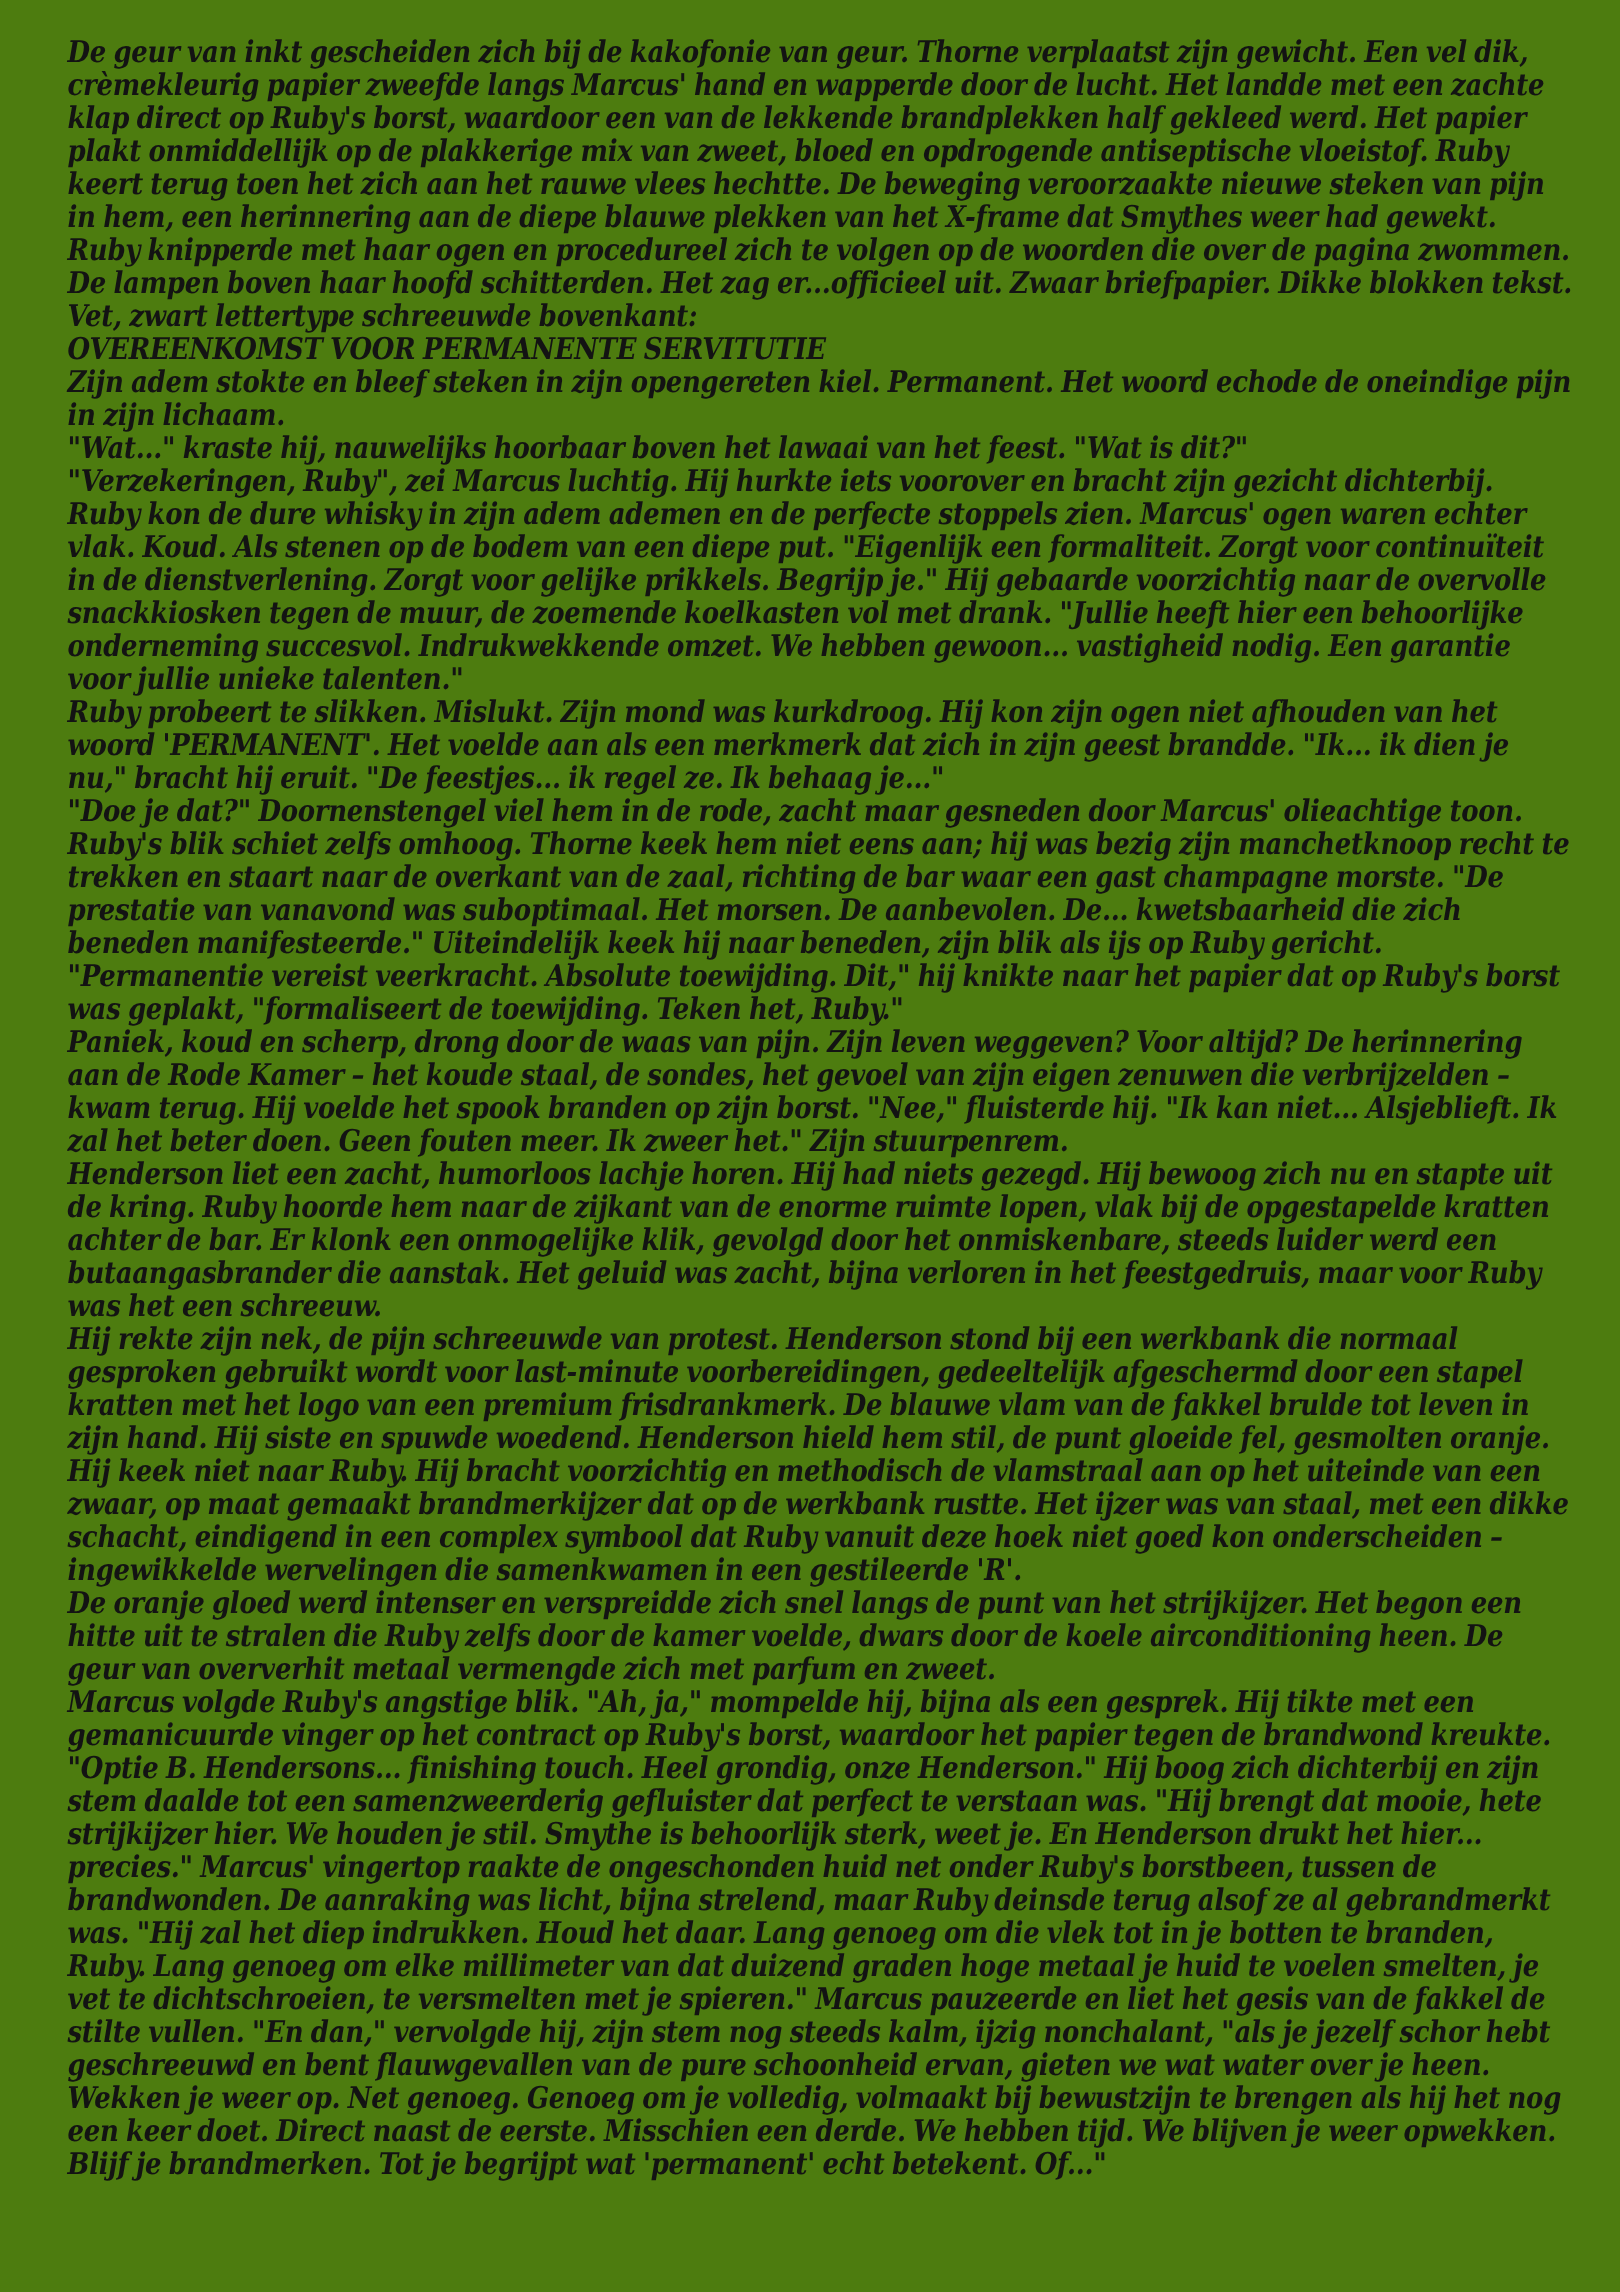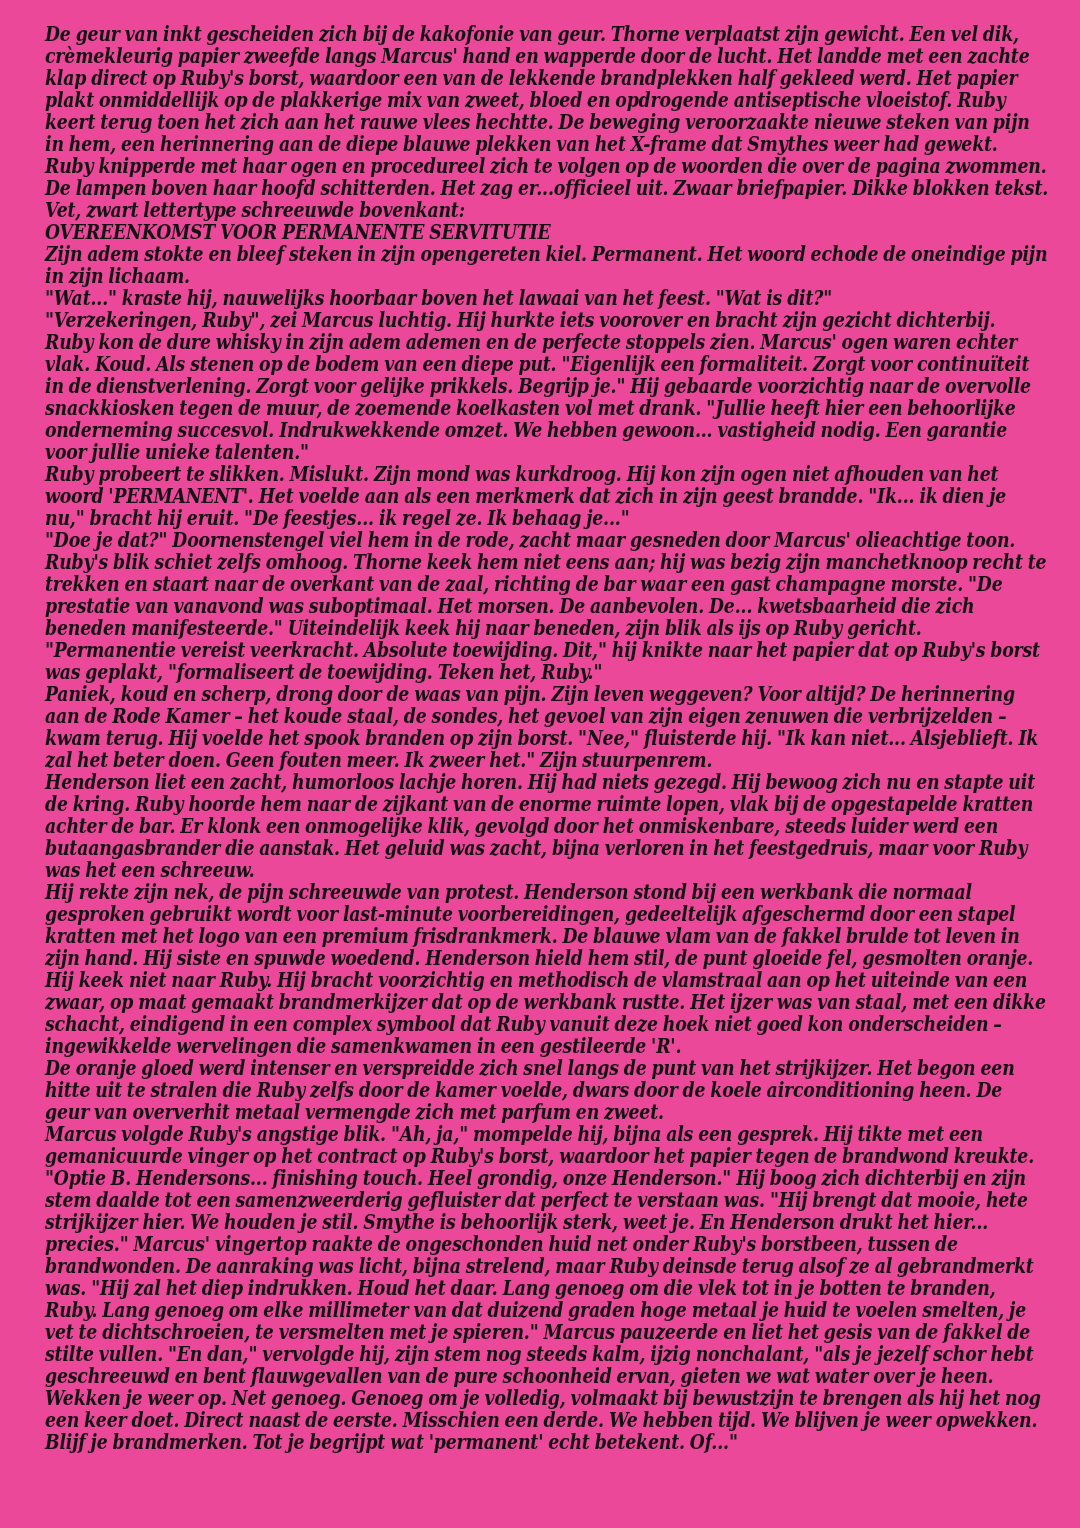--- a/index.html
+++ b/index.html
@@ -4,21 +4,21 @@
 <style>
   html, body {
     margin: 0;
     padding: 0;
     background: #ffffff;
   }
   .page {
     position: relative;
     width: 1080px;
     height: 1528px;
-    background: #ec4899;
+    background: #4d7c0f;
     overflow: hidden;
     box-sizing: border-box;
     padding: 23px 0 0 45px;
   }
   .doc-text {
     width: 1160px;                 
     transform: scaleX(0.865);      
     transform-origin: top left;
     font-family: "DejaVu Serif", serif;
     font-style: italic;

